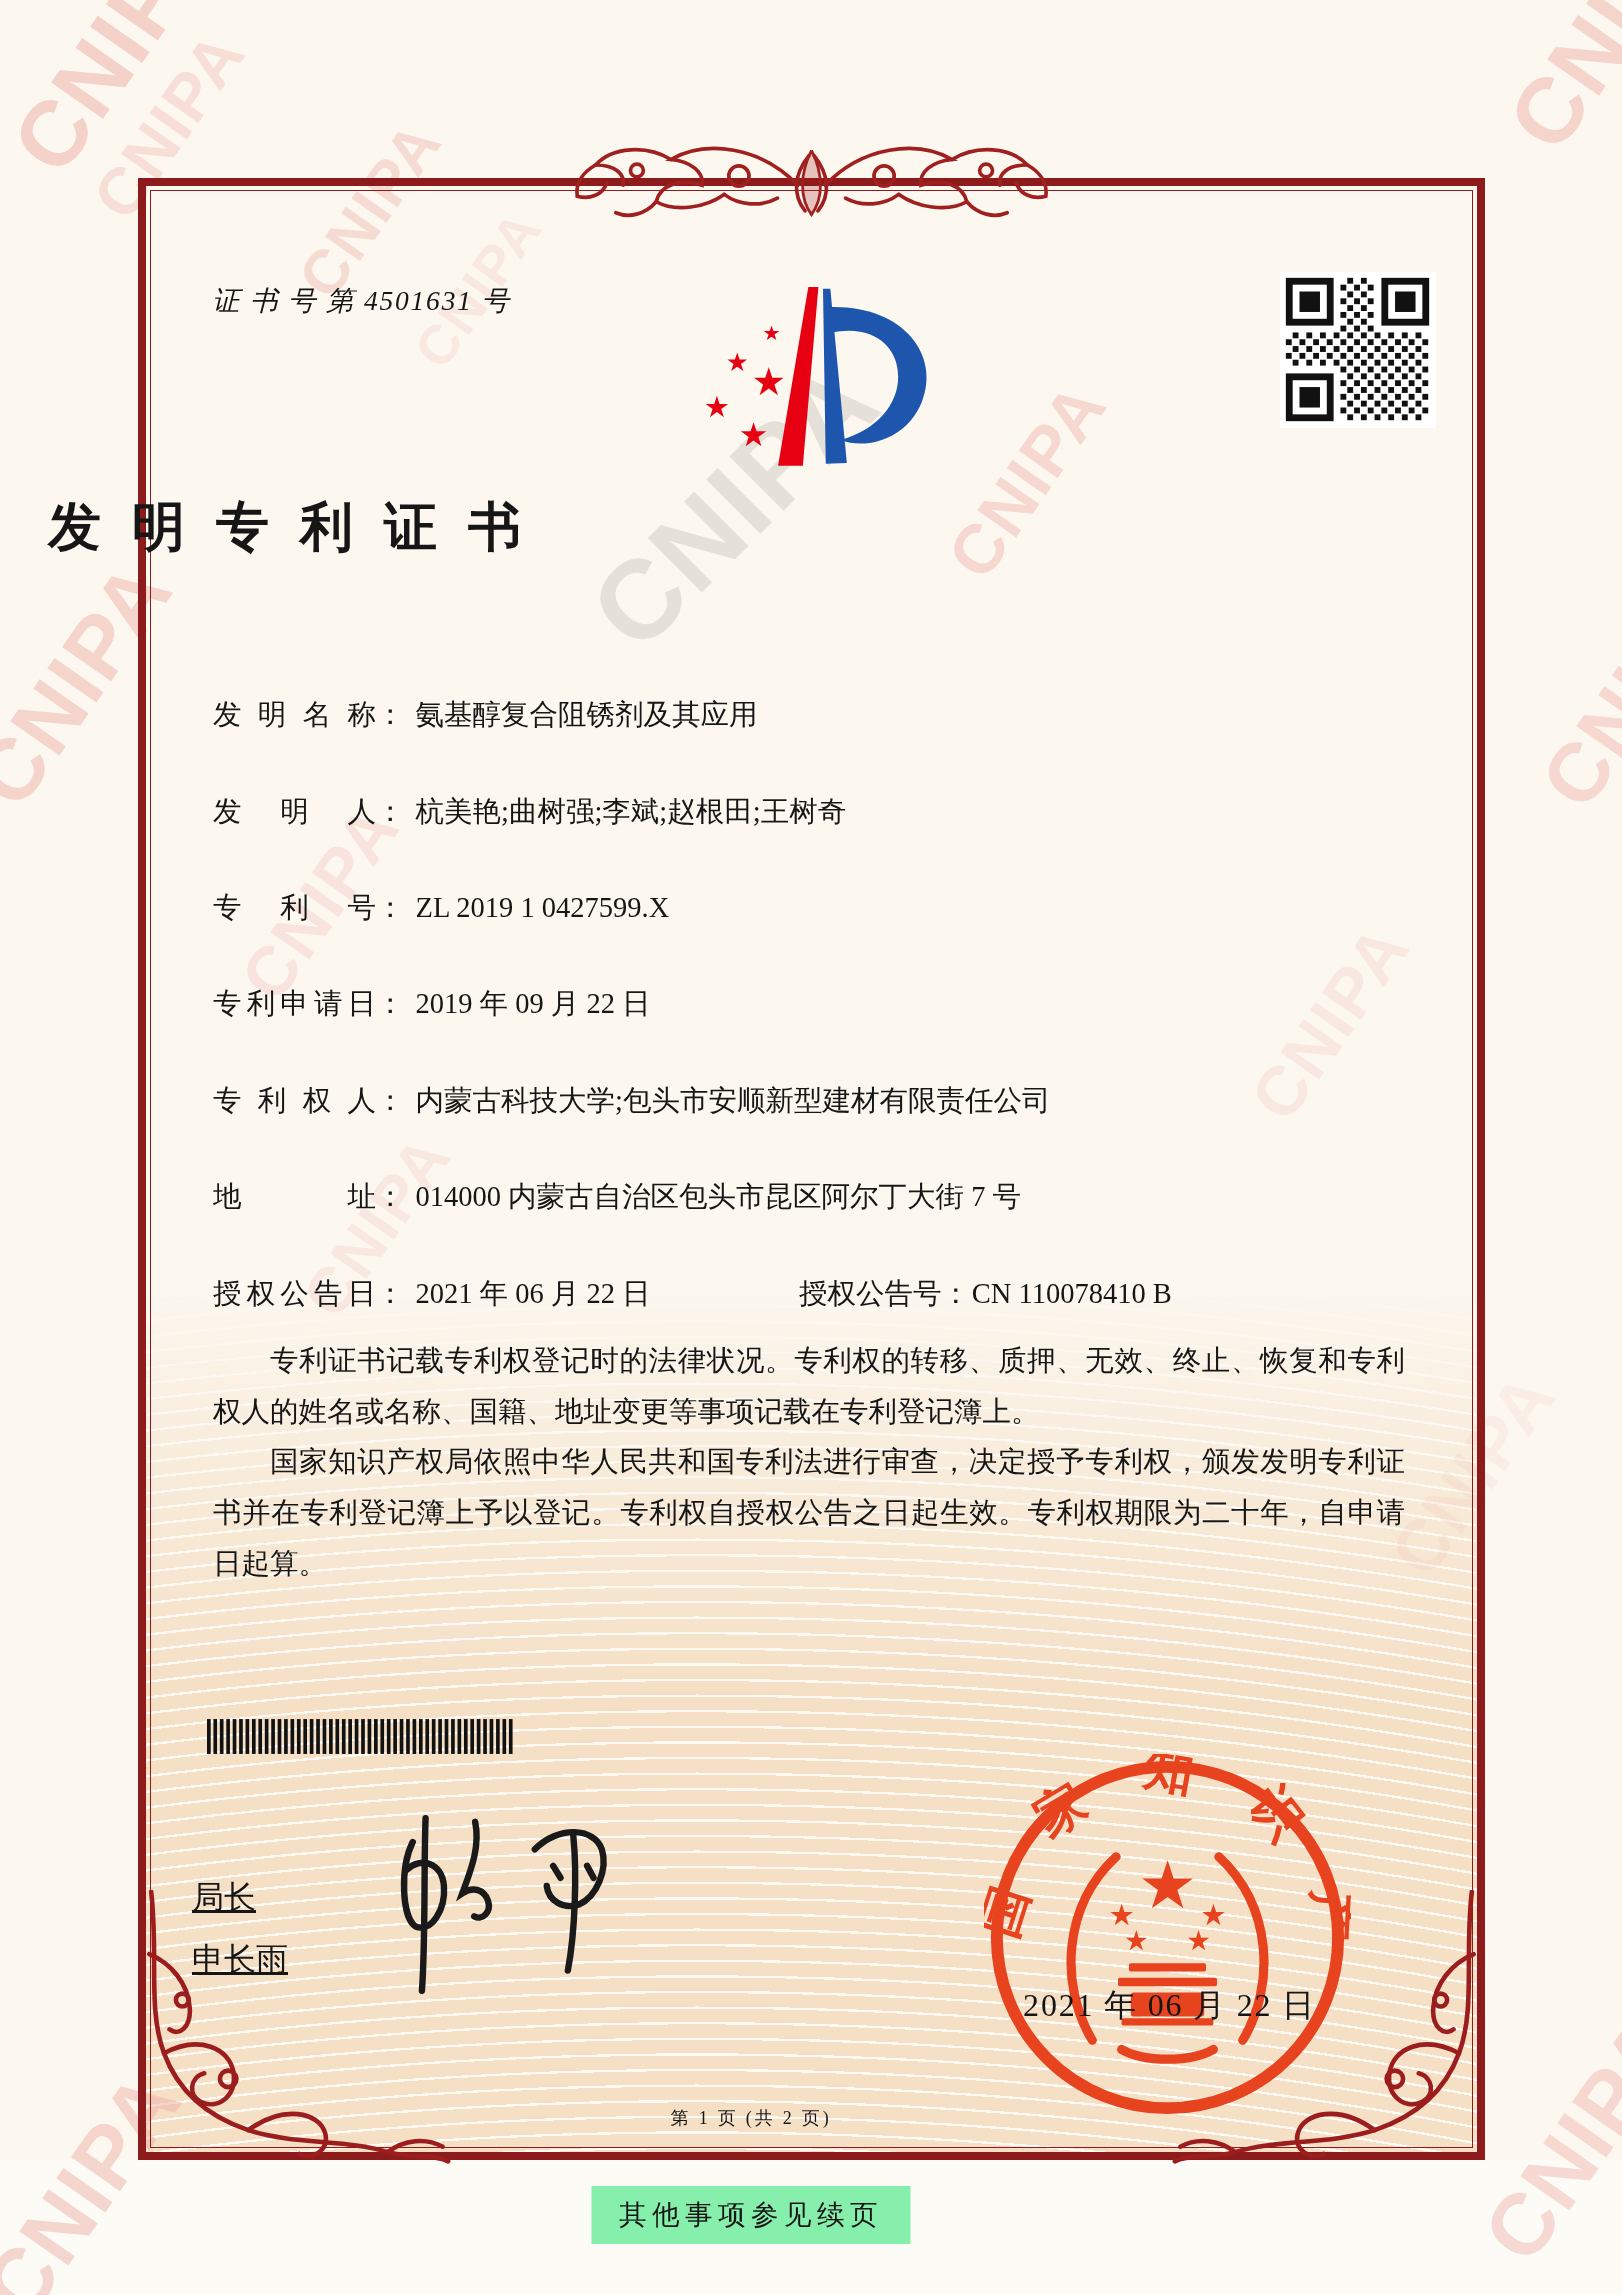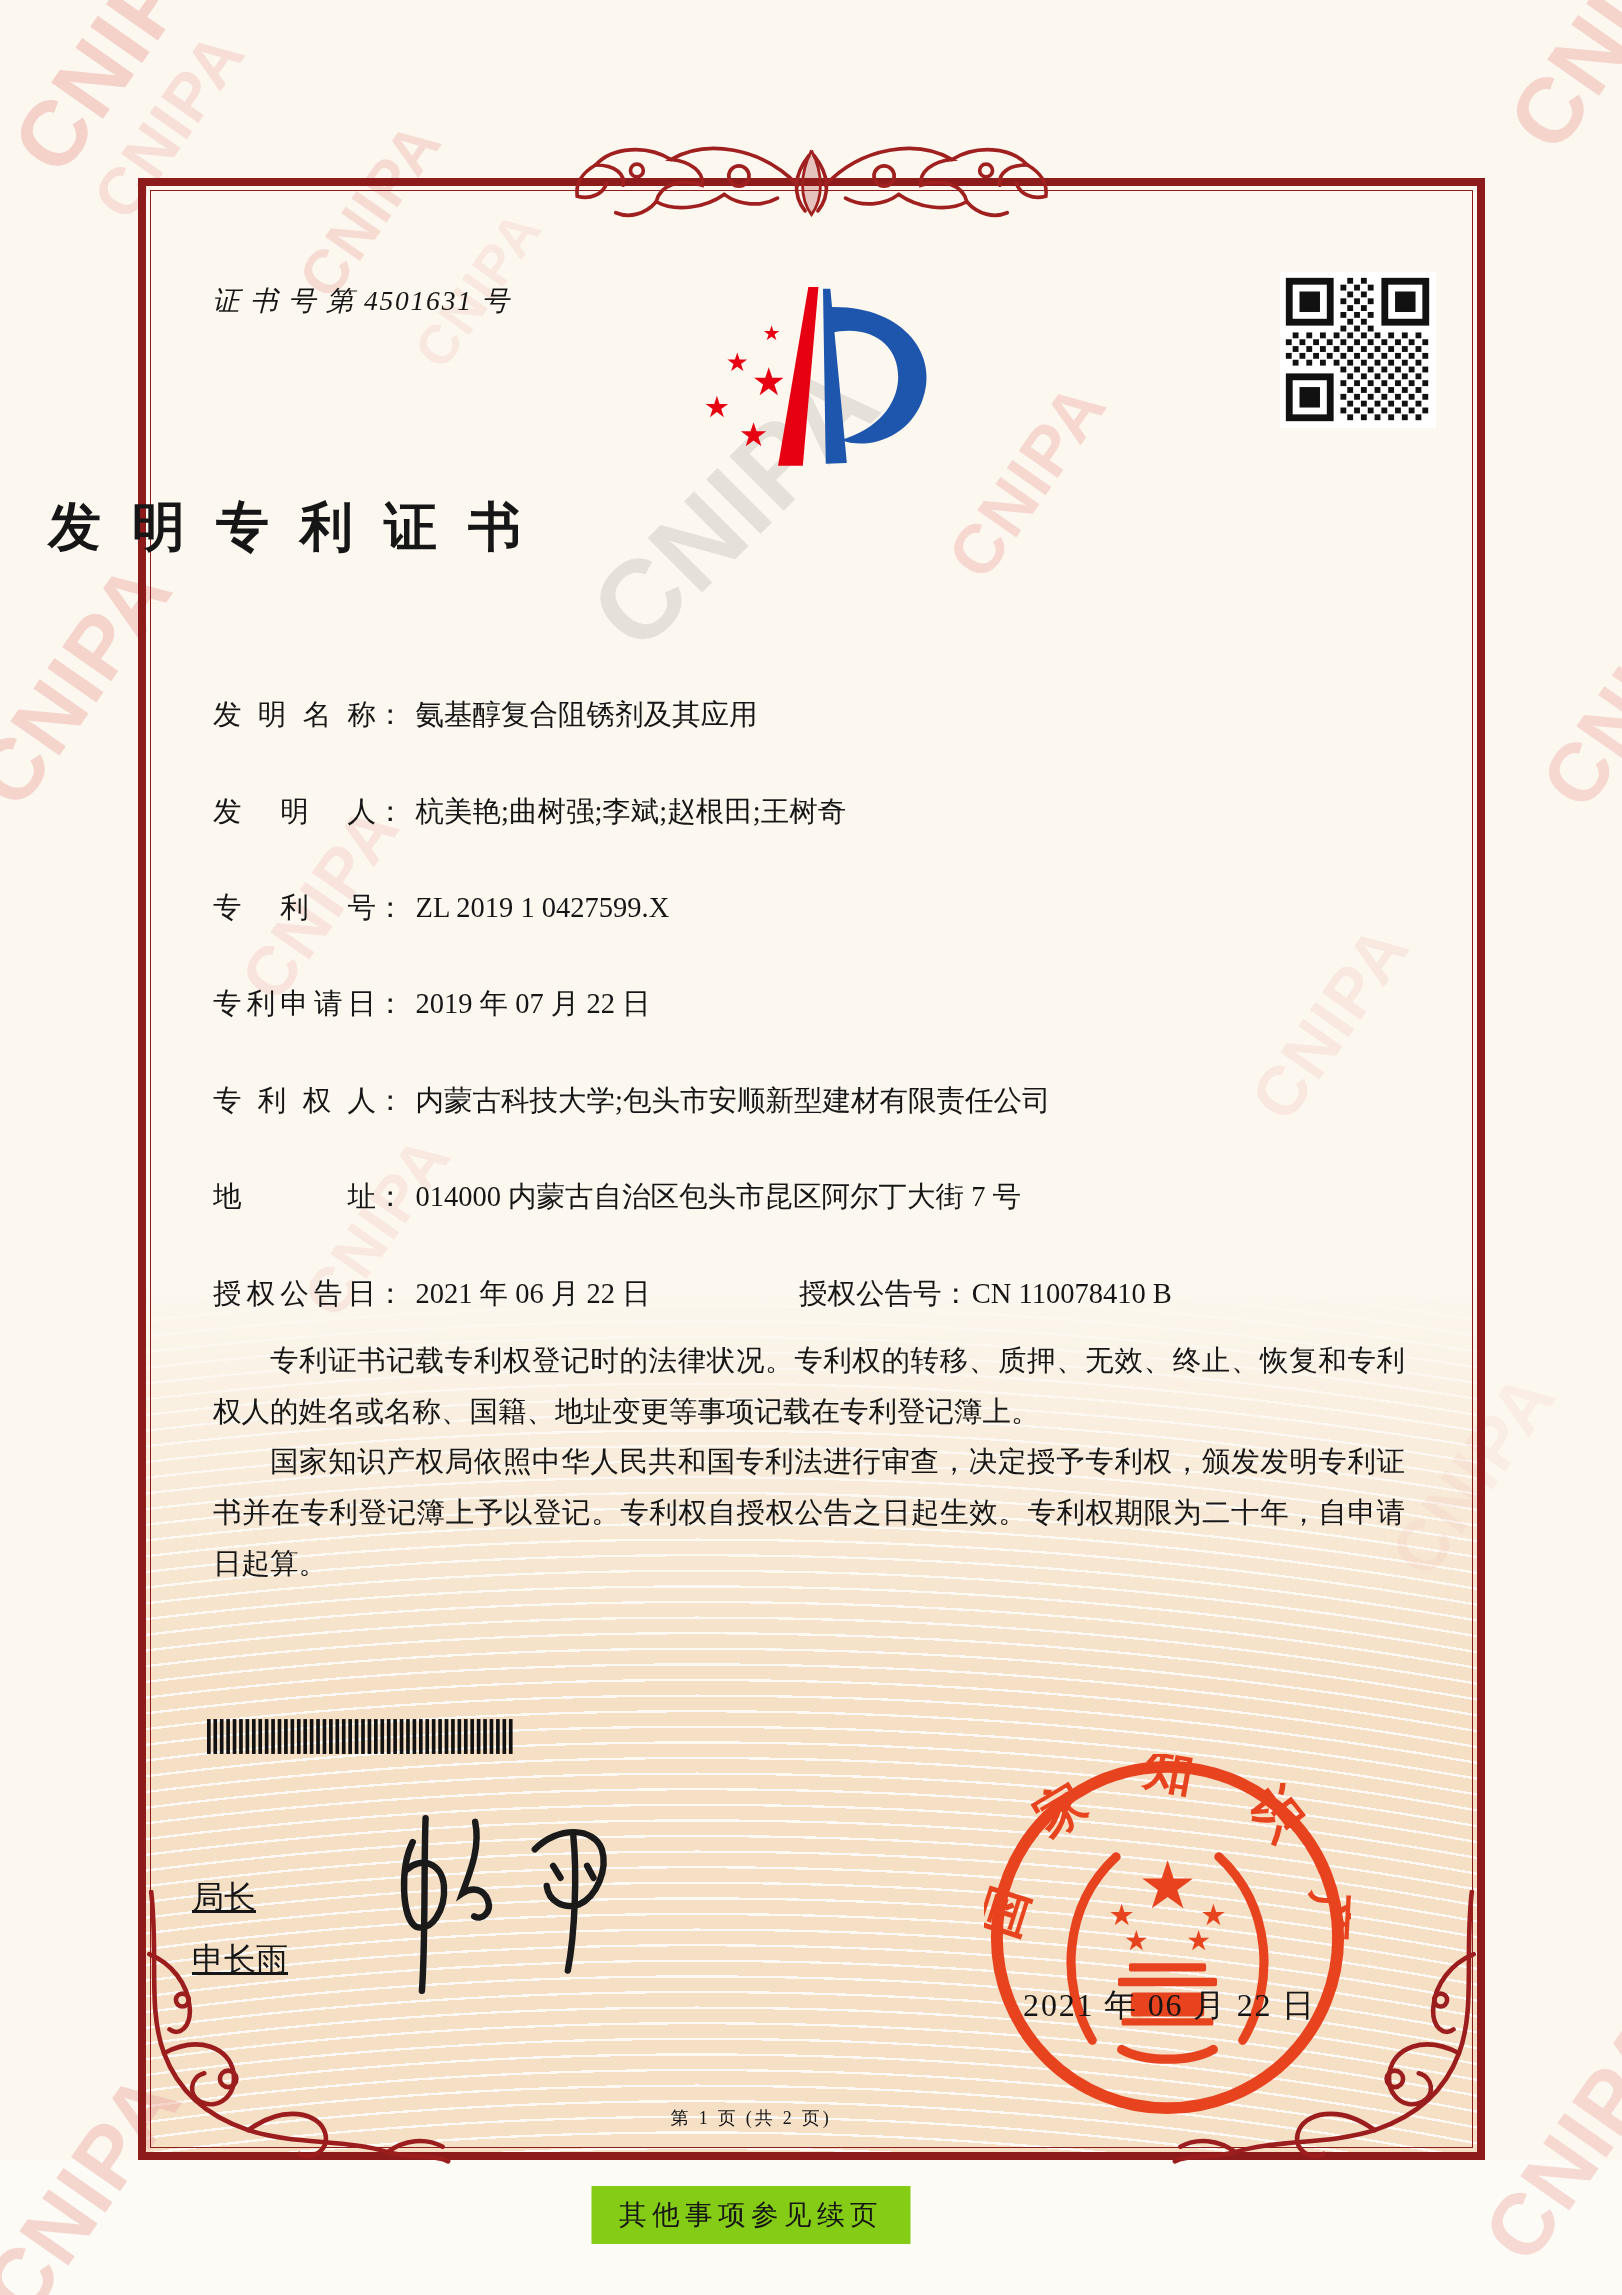--- a/index.html
+++ b/index.html
@@ -63,21 +63,21 @@
   .officer{position:absolute;left:192px;top:1866px;font-size:32px;line-height:1.95;text-decoration:underline;}
   .signature{position:absolute;left:365px;top:1807px;width:257px;height:193px;}
   .seal{position:absolute;left:984px;top:1754px;width:367px;height:367px;}
   .seal-date{
     position:absolute;left:997px;top:1984px;width:345px;text-align:center;
     font-size:32px;letter-spacing:1.8px;color:#151515;
   }
   .page-num{position:absolute;left:751px;top:2106px;transform:translateX(-50%);font-size:18px;letter-spacing:2.8px;white-space:nowrap;}
   .foot-note{
     position:absolute;left:751px;top:2186px;transform:translateX(-50%);
-    background:#84cc16;padding:11px 27.5px;font-size:27.5px;letter-spacing:5.5px;white-space:nowrap;
+    background:#86efac;padding:11px 27.5px;font-size:27.5px;letter-spacing:5.5px;white-space:nowrap;
   }
 </style>
 </head>
 <body>
 
 <div class="page">
 
   <div class="waves"></div>
   <div class="below-border"></div>
 
@@ -323,21 +323,21 @@
         <span>号</span>
       </span><span class="f-colon">：</span><span class="f-value">ZL 2019 1 0427599.X</span>
   </div>
   <div class="row" style="top:985px">
     <span class="f-label">
         <span>专</span>
         <span>利</span>
         <span>申</span>
         <span>请</span>
         <span>日</span>
-      </span><span class="f-colon">：</span><span class="f-value">2019 年 07 月 22 日</span>
+      </span><span class="f-colon">：</span><span class="f-value">2019 年 09 月 22 日</span>
   </div>
   <div class="row" style="top:1082px">
     <span class="f-label">
         <span>专</span>
         <span>利</span>
         <span>权</span>
         <span>人</span>
       </span><span class="f-colon">：</span><span class="f-value">内蒙古科技大学;包头市安顺新型建材有限责任公司</span>
   </div>
   <div class="row" style="top:1178px">

